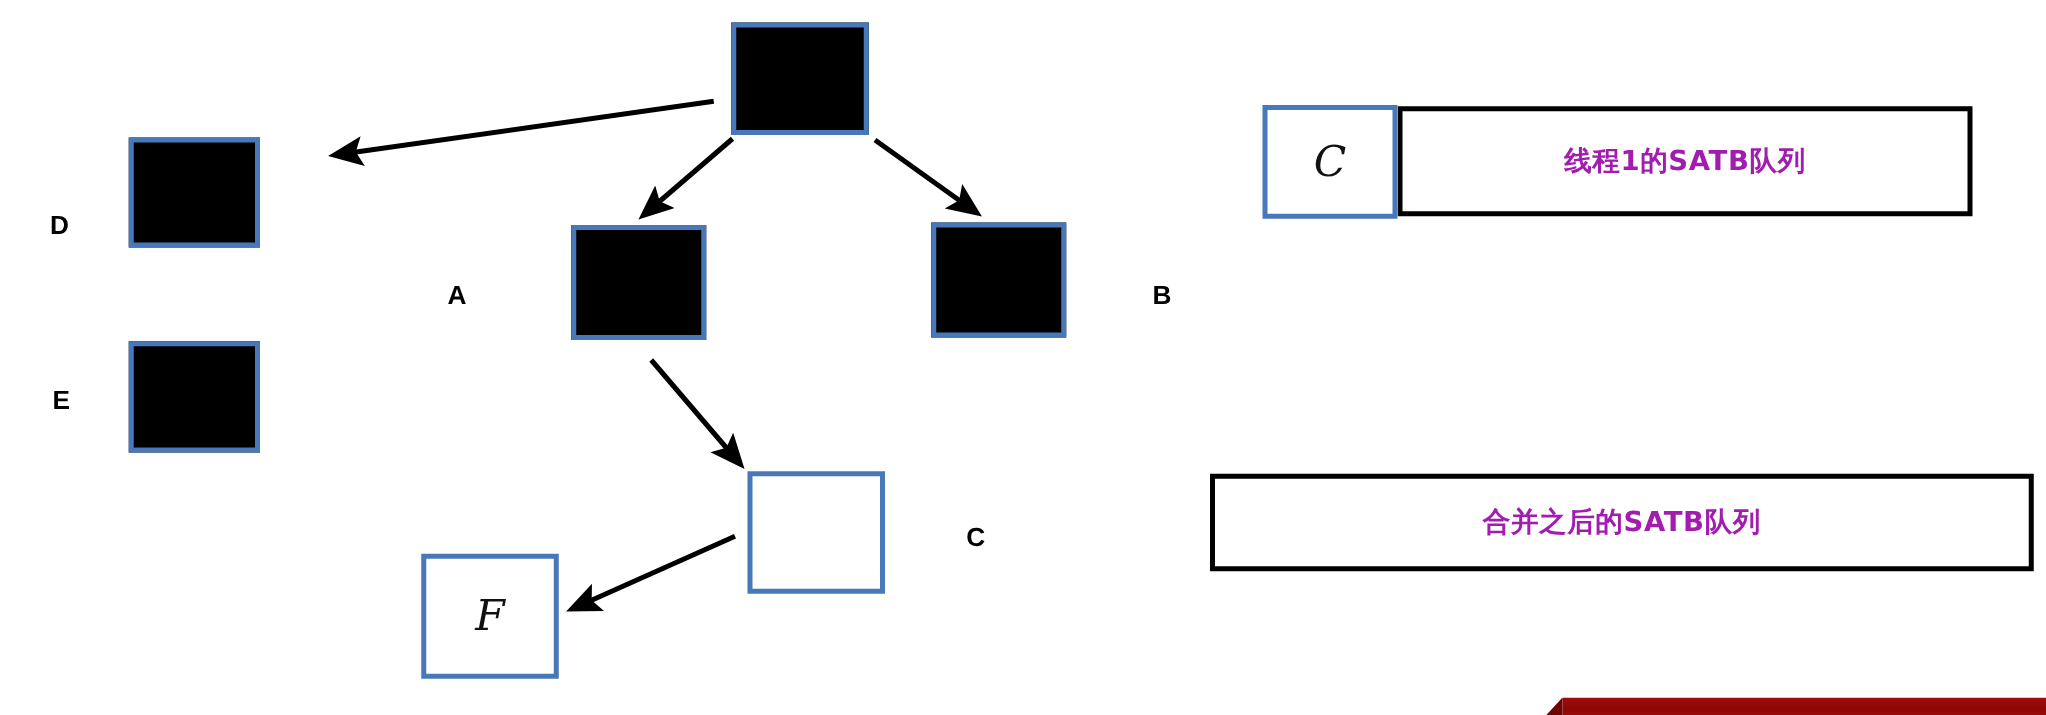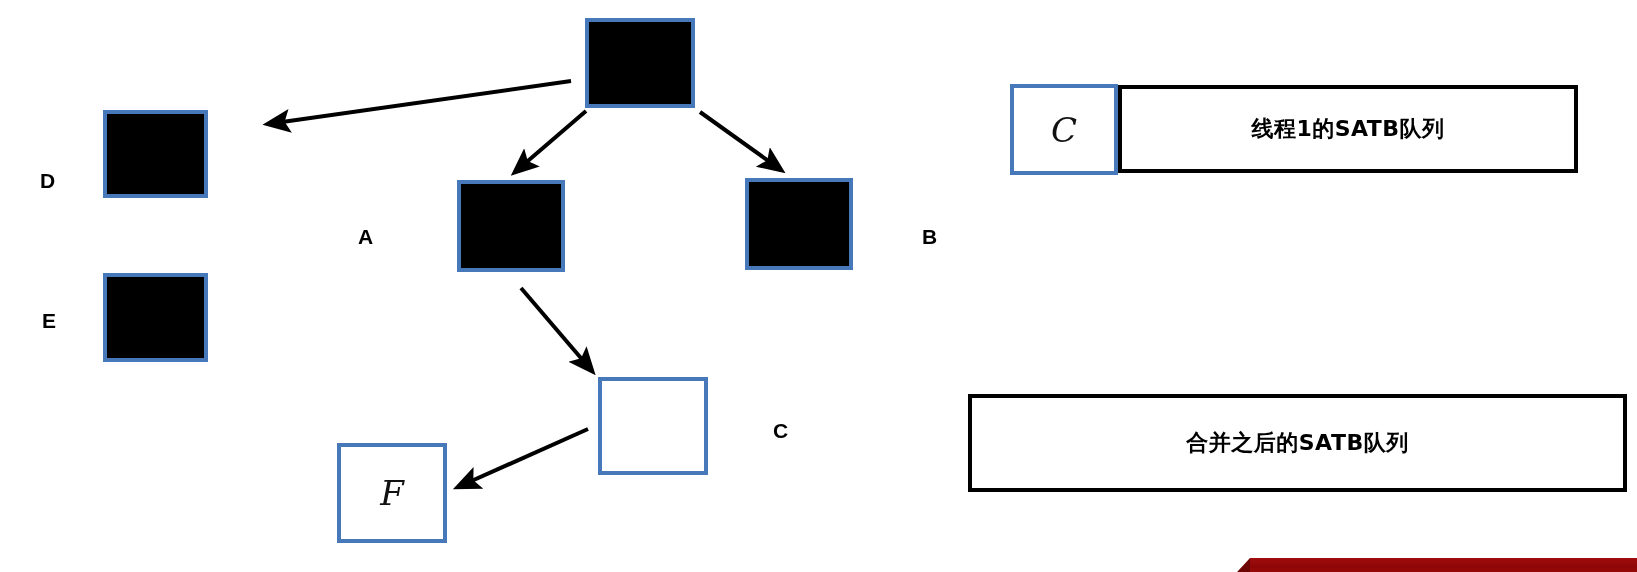--- a/index.html
+++ b/index.html
@@ -54,21 +54,21 @@
     background: #ffffff;
     display: flex;
     align-items: center;
   }
   .queue-text {
     width: 100%;
     text-align: center;
     font-family: "DejaVu Sans", "Liberation Sans", sans-serif;
     font-weight: bold;
     font-size: 22px;
-    color: #000000;
+    color: #a21caf;
     letter-spacing: 0.5px;
     white-space: nowrap;
   }
   .queue-head {
     position: absolute;
     box-sizing: border-box;
     border: 4px solid #4779ba;
     background: #ffffff;
     z-index: 3;
   }
@@ -153,21 +153,21 @@
   <div class="label" style="left:773px;top:420px;">C</div>
   <div class="label" style="left:922px;top:226px;">B</div>
 
   <div class="queue-head" style="left:1010px;top:84px;width:108px;height:91px;">
     <span class="node-letter">C</span>
   </div>
   <div class="queue-box" style="left:1118px;top:85px;width:460px;height:88px;">
     <span class="queue-text">线程1的SATB队列</span>
   </div>
 
-  <div class="queue-box" style="left:968px;top:394px;width:659px;height:98px;">
+  <div class="queue-box" style="left:968px;top:379px;width:659px;height:78px;">
     <span class="queue-text">合并之后的SATB队列</span>
   </div>
 
   <div class="ribbon" style="left:1226px;top:558px;width:411px;height:26px;">
     <div class="ribbon-fold"></div>
     <div class="ribbon-body"></div>
     <div class="ribbon-text"></div>
   </div>
 
 </div>

